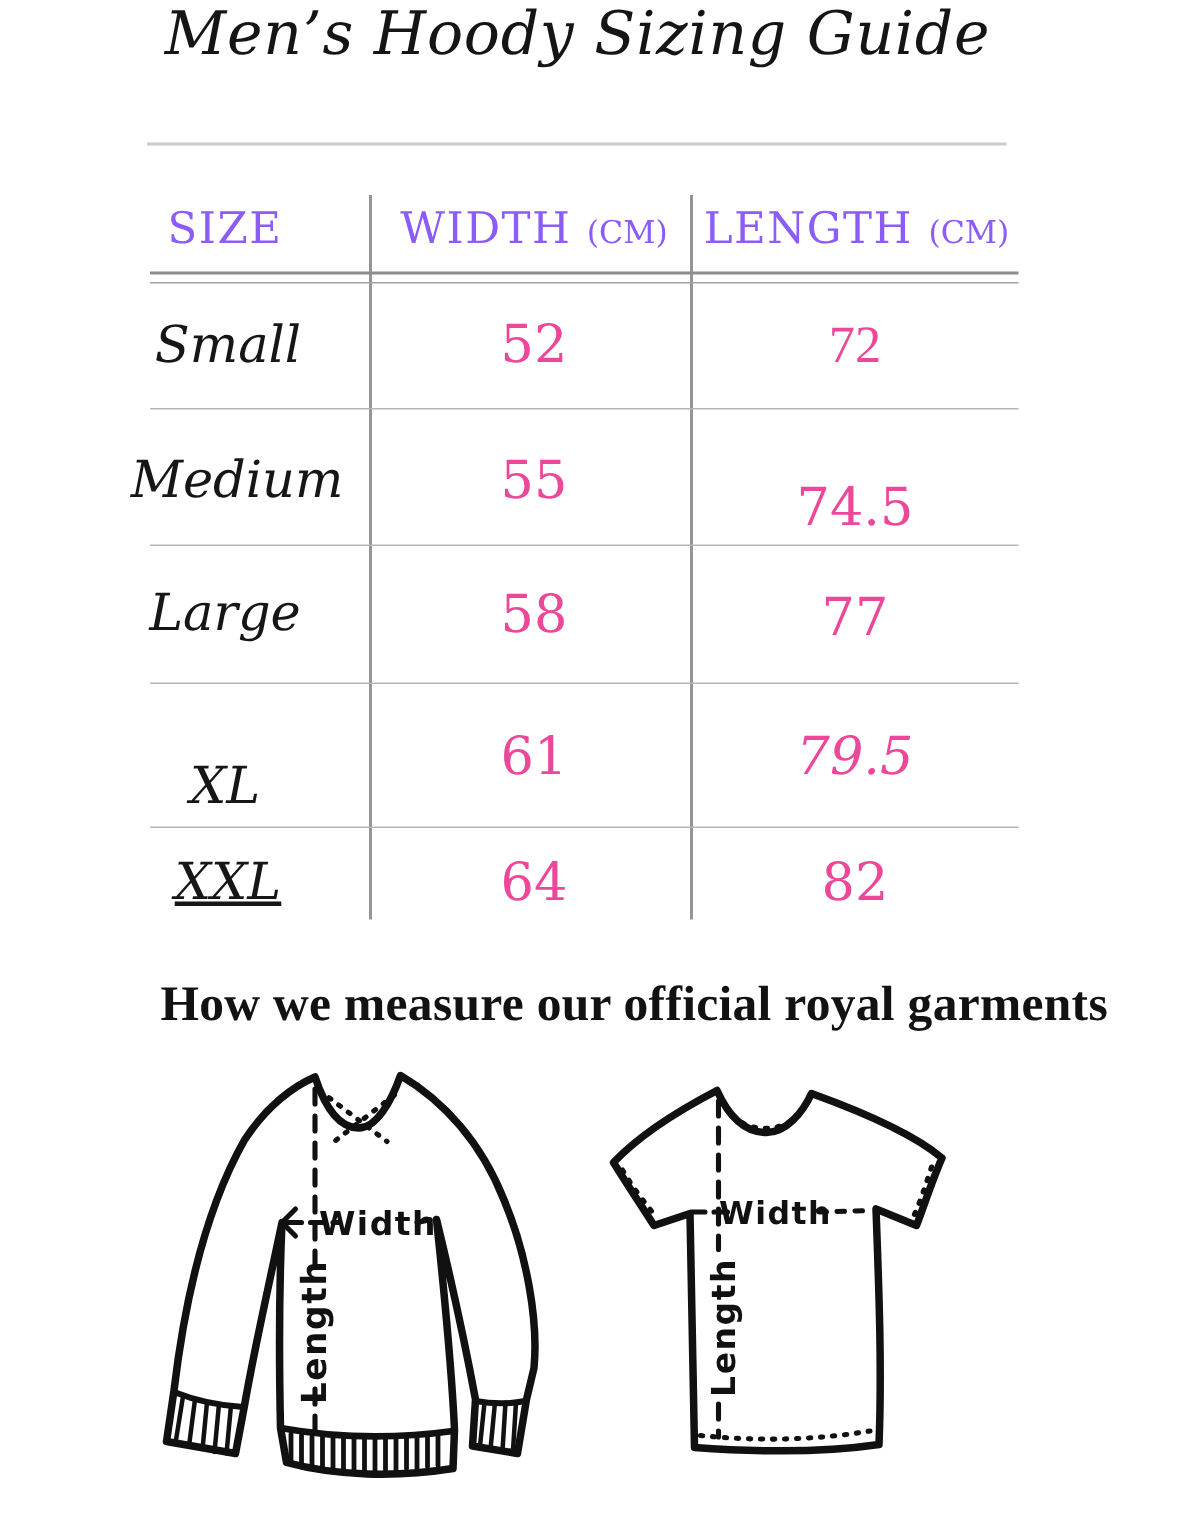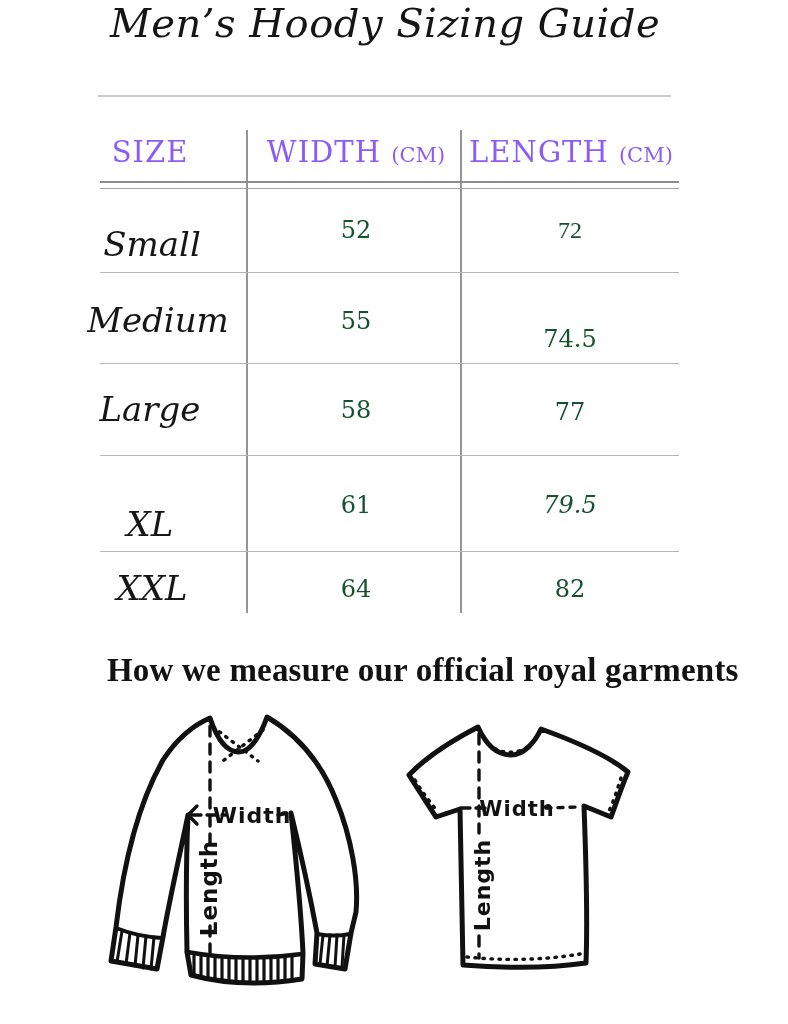--- a/index.html
+++ b/index.html
@@ -21,21 +21,21 @@
   .hline{left:100px;width:579px;}
   .hd1{top:181px;height:1.6px;background:#8d8d8d;}
   .hd2{top:188px;height:1.4px;background:#a2a2a2;}
   .hsep{height:1.3px;background:#b6b6b6;}
   .s1{top:272px;} .s2{top:363px;} .s3{top:455px;} .s4{top:551px;}
   
   .cell{position:absolute;transform:translate(-50%,-50%);white-space:nowrap;}
   .th{font-size:29px;letter-spacing:1px;color:#8b5cf6;}
   .th .unit{font-size:21px;letter-spacing:0;}
   .size-name{font-style:italic;font-size:34px;color:#161616;}
-  .num{font-size:24px;color:#14532d;}
+  .num{font-size:35px;color:#ec4899;}
   .section-heading{
     left:107px;top:652px;font-family:"Liberation Serif",serif;
     font-weight:bold;font-size:33px;color:#121212;letter-spacing:0.2px;
   }
   svg text.hand{
     font-family:"DejaVu Sans",sans-serif;font-weight:bold;fill:#111;
   }
 </style>
 </head>
 <body>
@@ -57,37 +57,37 @@
   <span class="cell th" style="left:150px;top:152px;">SIZE</span>
   <span class="cell th" style="left:571px;top:152px;">
     <span>LENGTH</span>
     <span class="unit">(CM)</span>
   </span>
   <span class="cell th" style="left:356px;top:152px;">
     <span>WIDTH</span>
     <span class="unit">(CM)</span>
   </span>
 
-  <span class="cell size-name" style="left:152px;top:244px;">Small</span>
+  <span class="cell size-name" style="left:152px;top:230px;">Small</span>
   <span class="cell num" style="left:356px;top:230px;">52</span>
   <span class="cell num" style="left:570px;top:230px;font-family:Liberation Serif, serif;">72</span>
 
   <span class="cell size-name" style="left:158px;top:320px;">Medium</span>
   <span class="cell num" style="left:356px;top:321px;">55</span>
   <span class="cell num" style="left:570px;top:339px;">74.5</span>
 
   <span class="cell size-name" style="left:150px;top:409px;">Large</span>
   <span class="cell num" style="left:356px;top:410px;">58</span>
   <span class="cell num" style="left:570px;top:412px;">77</span>
 
   <span class="cell size-name" style="left:150px;top:524px;">XL</span>
   <span class="cell num" style="left:356px;top:505px;">61</span>
   <span class="cell num" style="left:570px;top:505px;font-style:italic;">79.5</span>
 
-  <span class="cell size-name" style="left:152px;top:588px;">XXL</span>
+  <span class="cell size-name" style="left:152px;top:588px;text-decoration:underline;">XXL</span>
   <span class="cell num" style="left:356px;top:589px;">64</span>
   <span class="cell num" style="left:570px;top:589px;">82</span>
 
   <div class="abs section-heading">How we measure our official royal garments</div>
 
   <svg class="abs" style="left:106px;top:712px;" width="260" height="278" viewBox="0 0 260 278">
     <g fill="none" stroke="#111" stroke-linecap="round" stroke-linejoin="round">
 
       <path fill="#fff" stroke-width="5" d="
         M104 6

